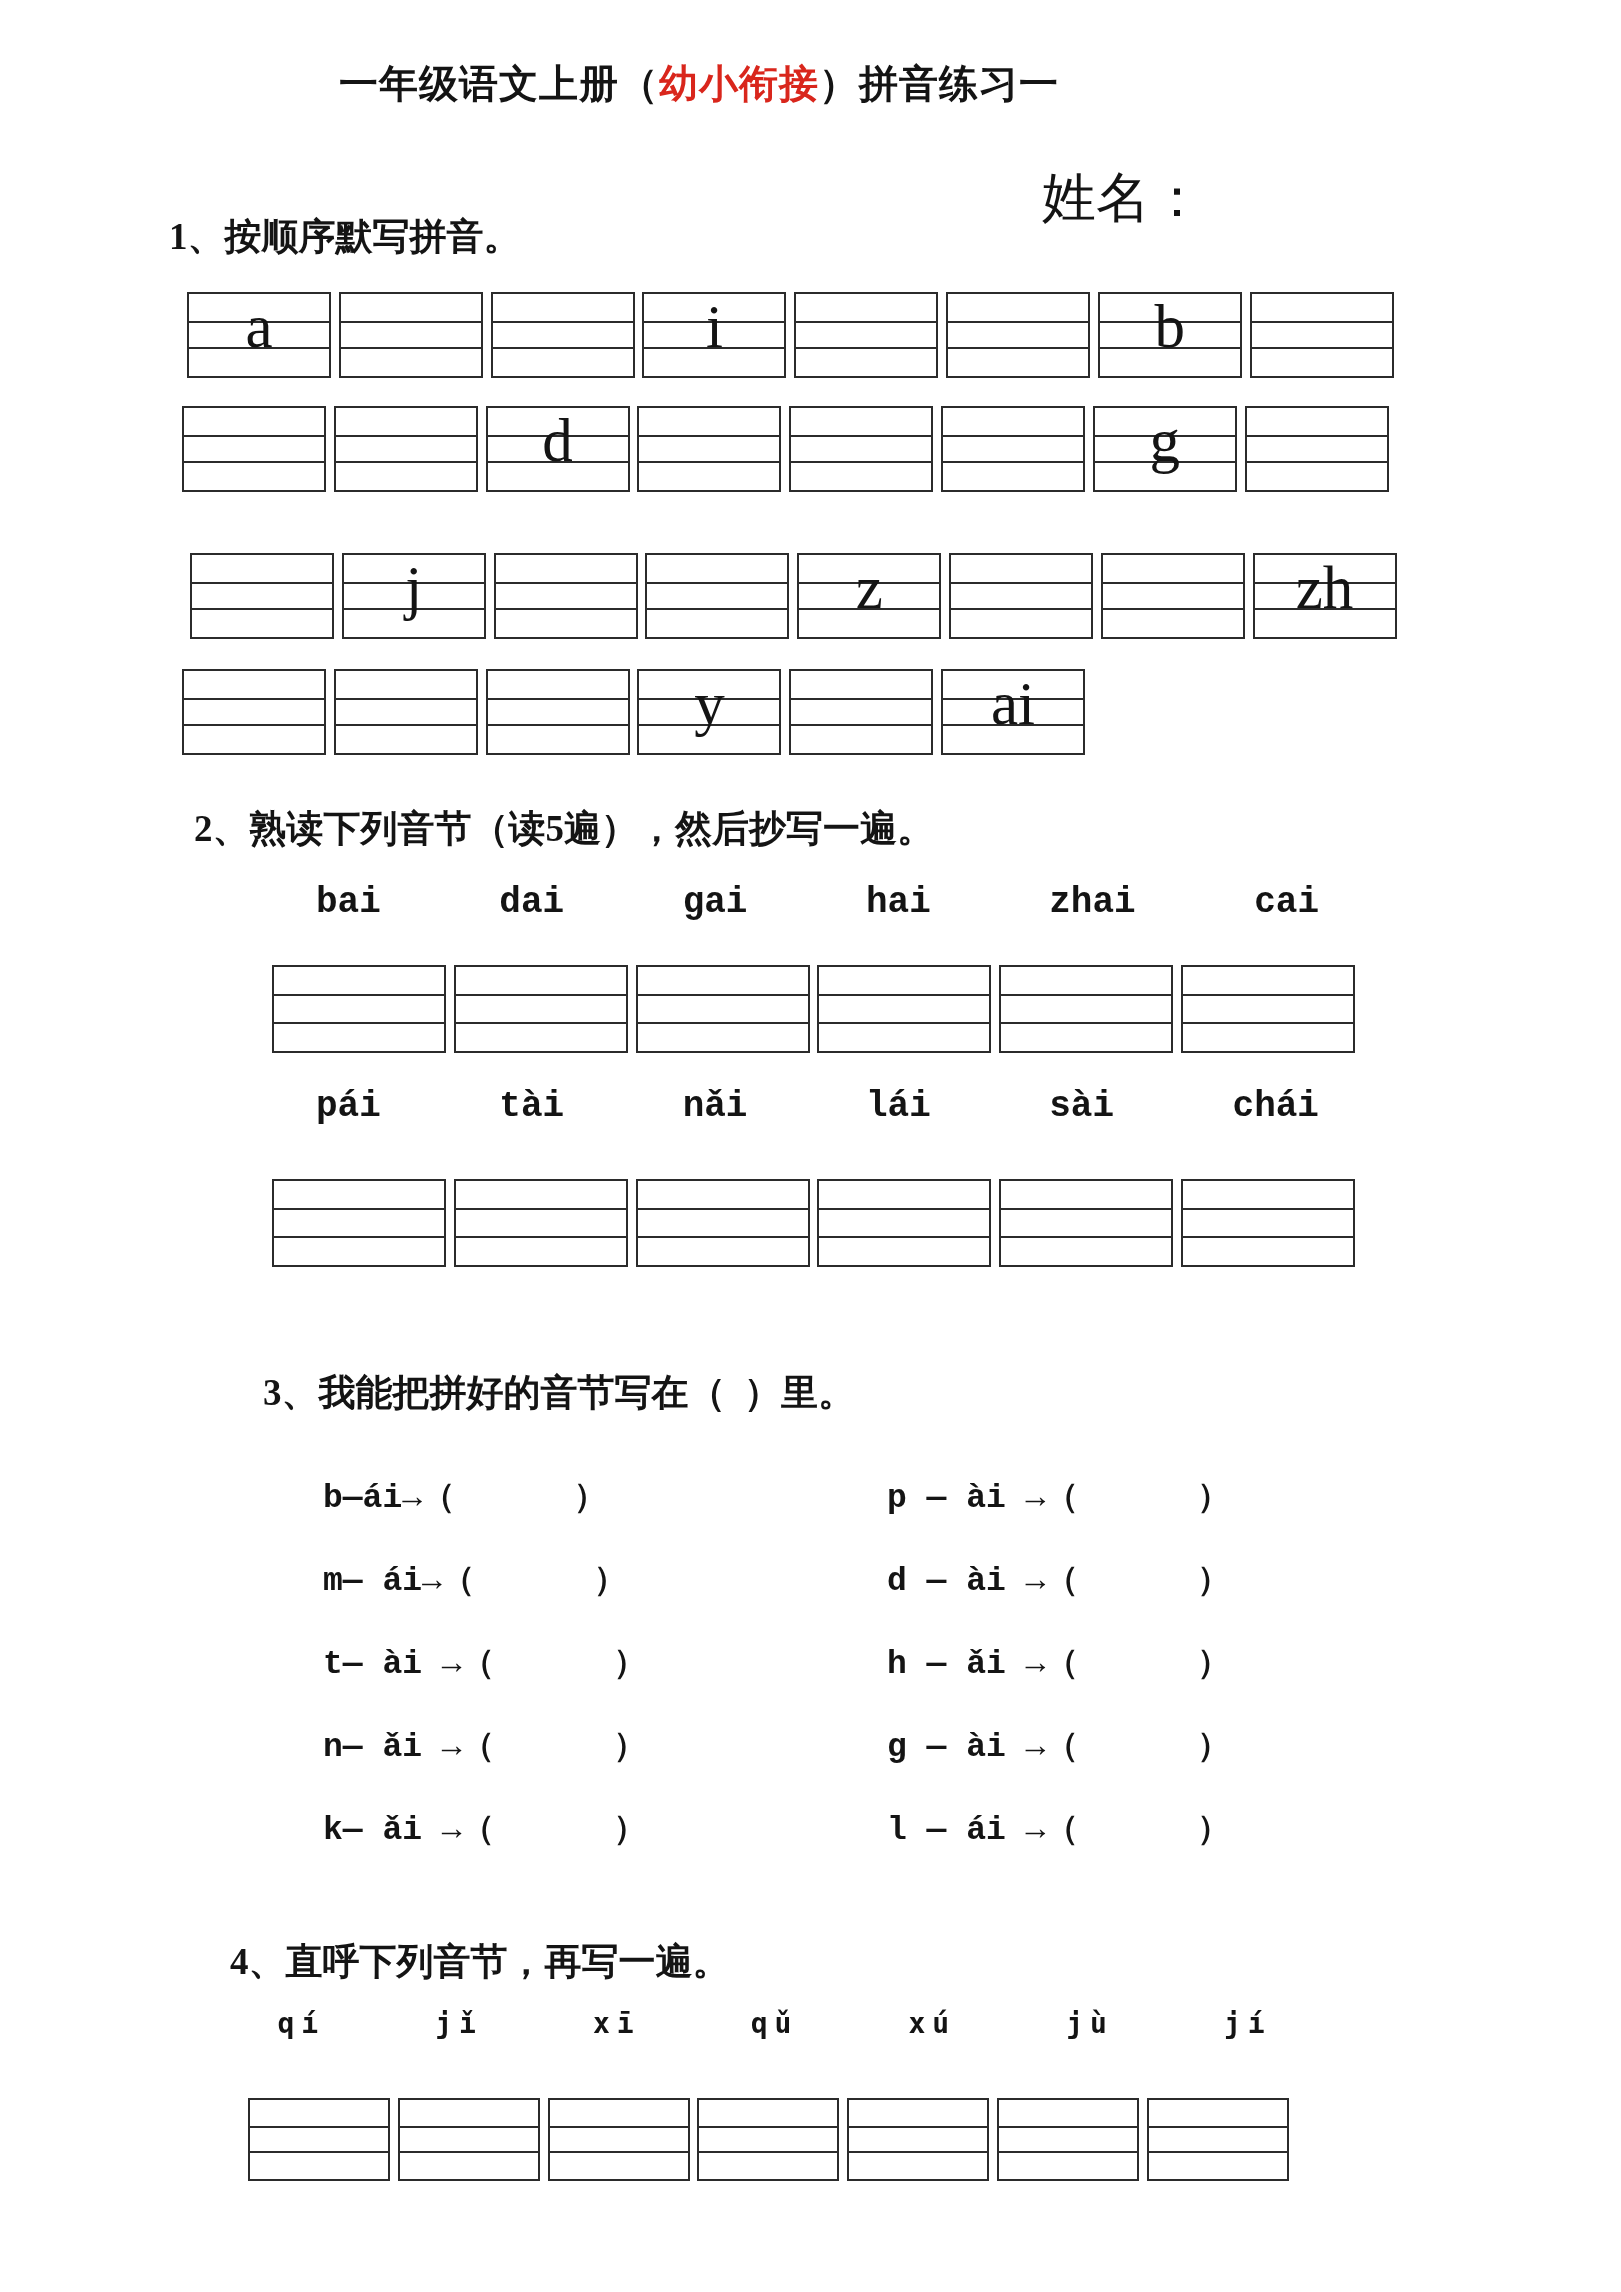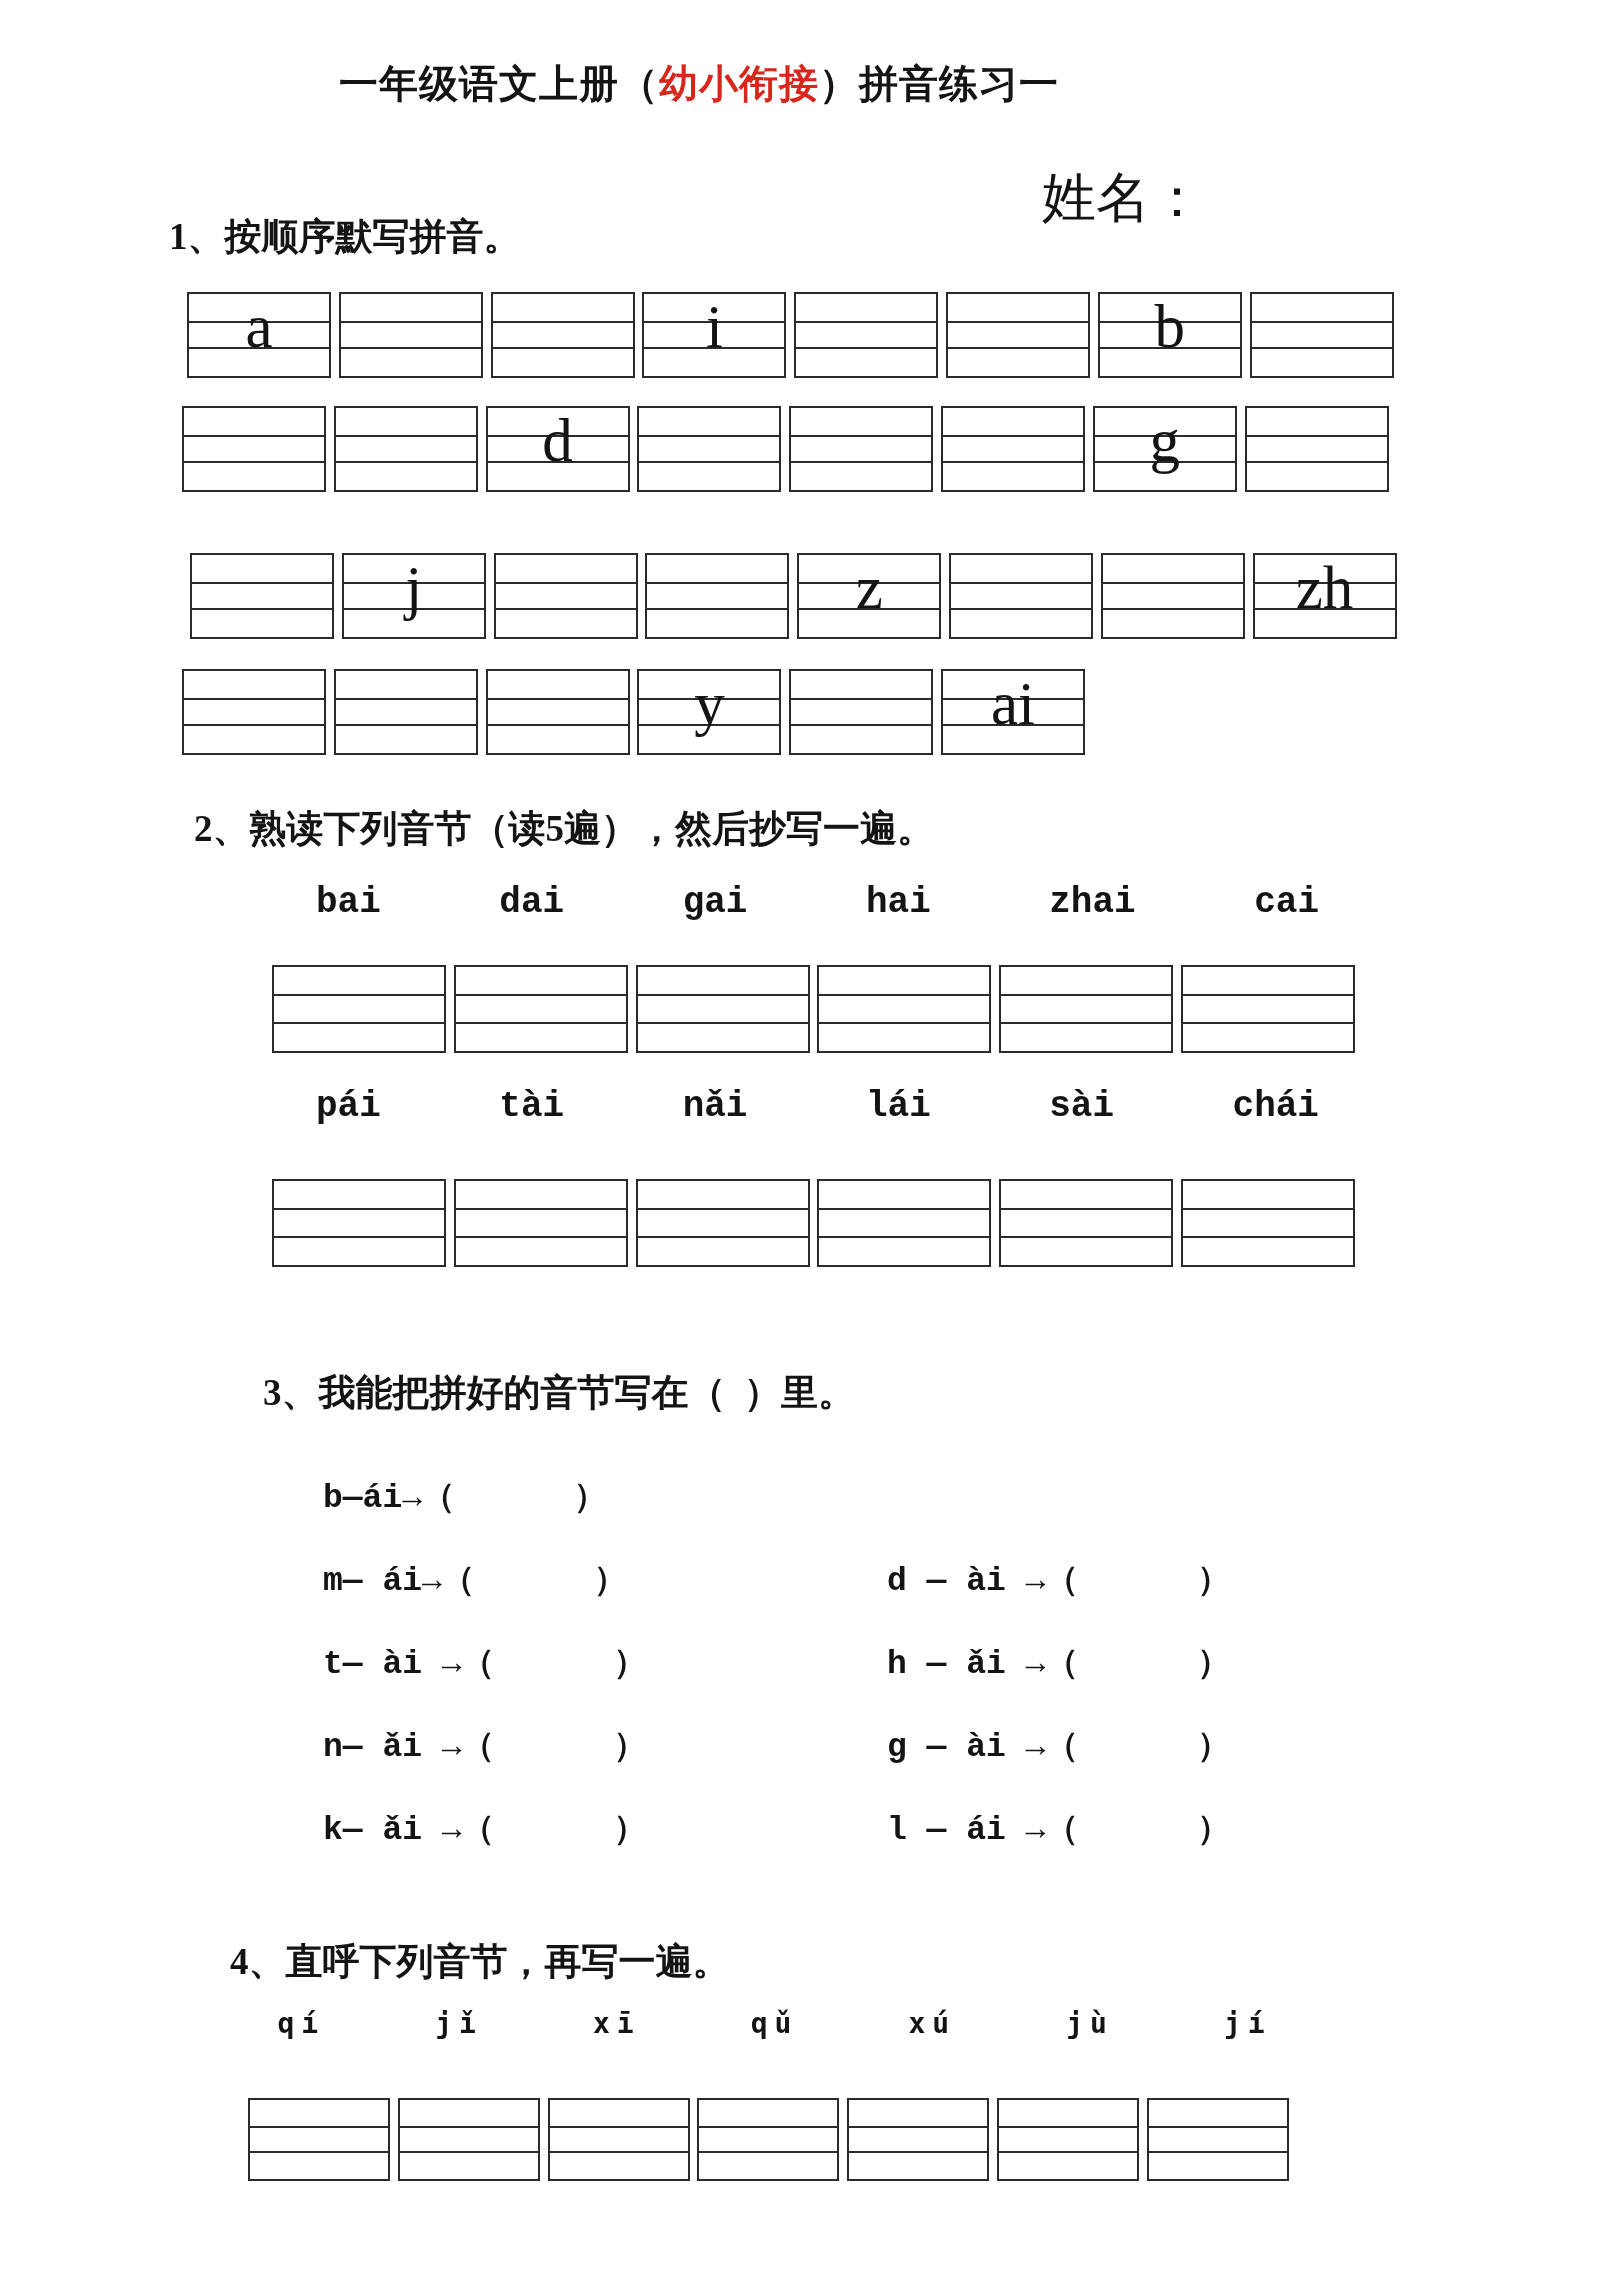--- a/index.html
+++ b/index.html
@@ -192,20 +192,21 @@
     <div class="grid-cell s2cell"></div>
     <div class="grid-cell s2cell"></div>
     <div class="grid-cell s2cell"></div>
     <div class="grid-cell s2cell"></div>
   </div>
 
 <div class="abs sec-heading" id="s3-heading">3、我能把拼好的音节写在（  ）里。</div>
 <div class="abs" id="s3-rows">
   <div class="blend-row">
     <span class="blend-left">b—ái→（      ）</span>
+    <span class="blend-right">p — ài →（      ）</span>
   </div>
   <div class="blend-row">
     <span class="blend-left">m— ái→（      ）</span>
     <span class="blend-right">d — ài →（      ）</span>
   </div>
   <div class="blend-row">
     <span class="blend-left">t— ài →（      ）</span>
     <span class="blend-right">h — ǎi →（      ）</span>
   </div>
   <div class="blend-row">

